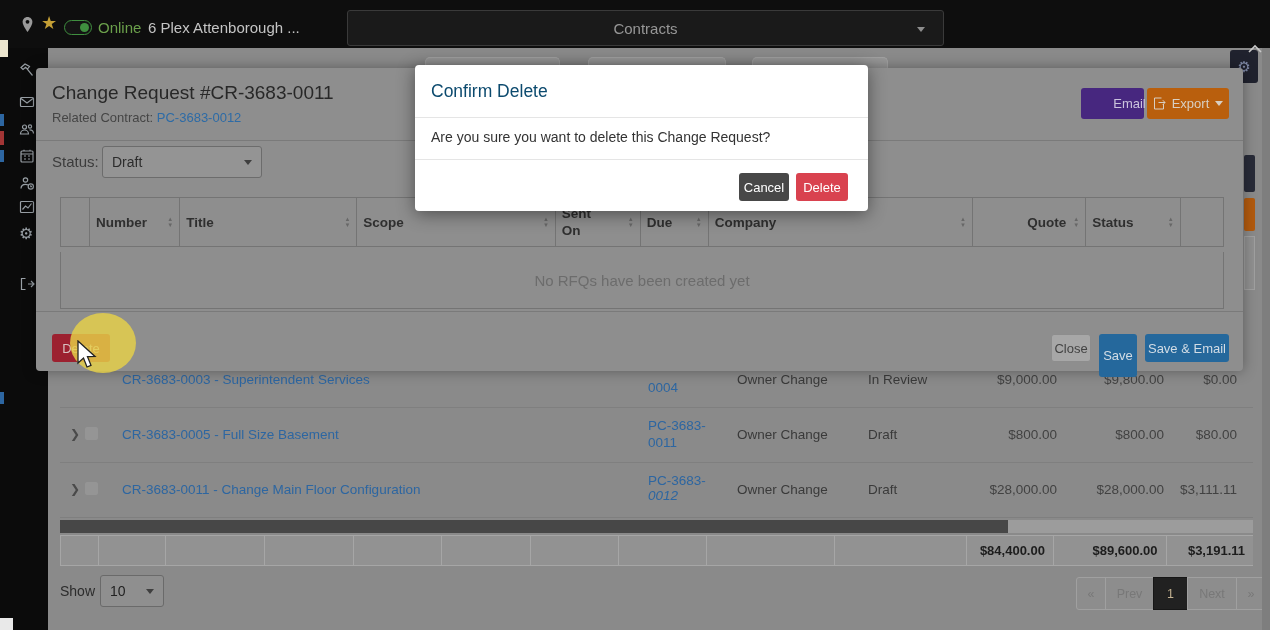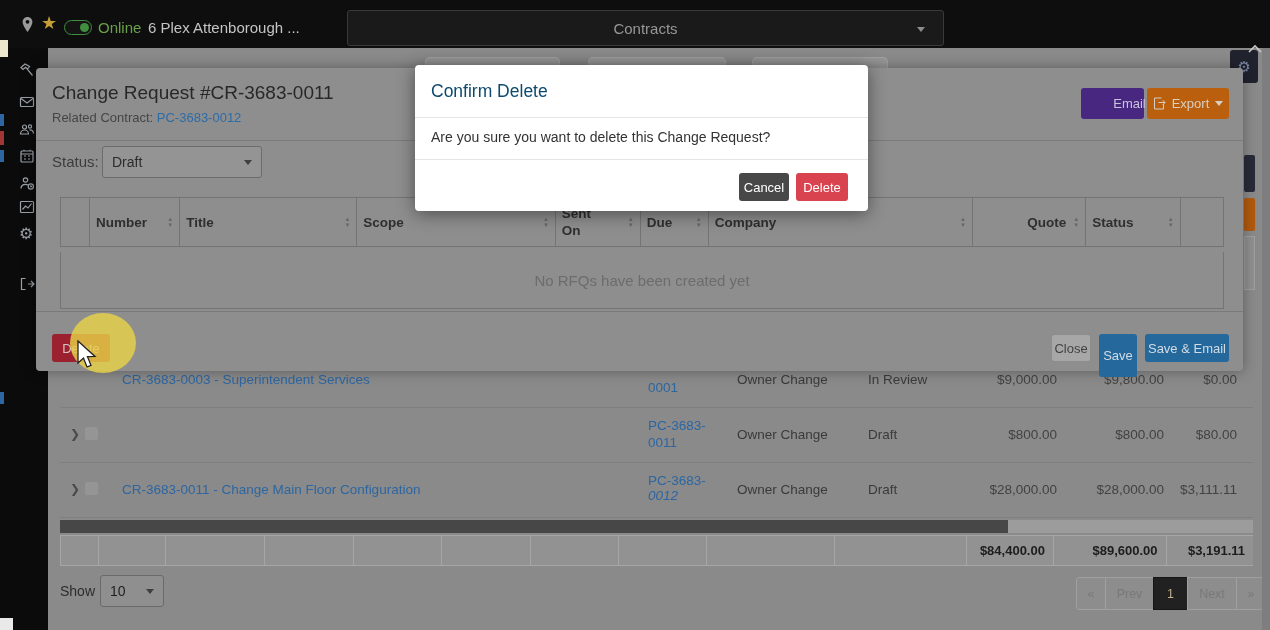--- a/index.html
+++ b/index.html
@@ -157,30 +157,31 @@
   <div class="a tab-sliver" style="left:752px;width:136px;"></div>
   <div class="a gearbox">
       <span>⚙</span>
     </div>
   <div class="a" style="left:1244px;top:155px;width:11px;height:37px;background:#282b38;border-radius:2px;z-index:2;"></div>
   <div class="a" style="left:1244px;top:198px;width:11px;height:33px;background:#b25a0e;border-radius:2px;z-index:2;"></div>
   <div class="a" style="left:1244px;top:236px;width:11px;height:54px;background:#909090;border:1px solid #a0a0a0;z-index:2;"></div>
   <div class="a rstrip"></div>
 
   <div class="a lnk" style="left:122px;top:372px;z-index:1;">CR-3683-0003 - Superintendent Services</div>
-  <div class="a lnk" style="left:648px;top:380px;z-index:1;">0001</div>
+  <div class="a lnk" style="left:648px;top:380px;z-index:1;">0004</div>
   <div class="a cellt" style="left:737px;top:372px;z-index:1;">Owner Change</div>
   <div class="a cellt" style="left:868px;top:372px;z-index:1;">In Review</div>
   <div class="a money" style="left:957px;top:372px;z-index:1;">$9,000.00</div>
   <div class="a money" style="left:1064px;top:372px;z-index:1;">$9,800.00</div>
   <div class="a money" style="left:1137px;top:372px;z-index:1;">$0.00</div>
   <div class="a sep" style="left:60px;top:407px;width:1193px;"></div>
 
   <div class="a chev" style="left:70px;top:427px;z-index:1;">❯</div>
   <div class="a cbx" style="left:84px;top:426px;z-index:1;"></div>
+  <div class="a lnk" style="left:122px;top:427px;z-index:1;">CR-3683-0005 - Full Size Basement</div>
   <div class="a lnk" style="left:648px;top:418px;z-index:1;">PC-3683-</div>
   <div class="a lnk" style="left:648px;top:435px;z-index:1;">0011</div>
   <div class="a cellt" style="left:737px;top:427px;z-index:1;">Owner Change</div>
   <div class="a cellt" style="left:868px;top:427px;z-index:1;">Draft</div>
   <div class="a money" style="left:957px;top:427px;z-index:1;">$800.00</div>
   <div class="a money" style="left:1064px;top:427px;z-index:1;">$800.00</div>
   <div class="a money" style="left:1137px;top:427px;z-index:1;">$80.00</div>
   <div class="a sep" style="left:60px;top:462px;width:1193px;"></div>
 
   <div class="a chev" style="left:70px;top:482px;z-index:1;">❯</div>

